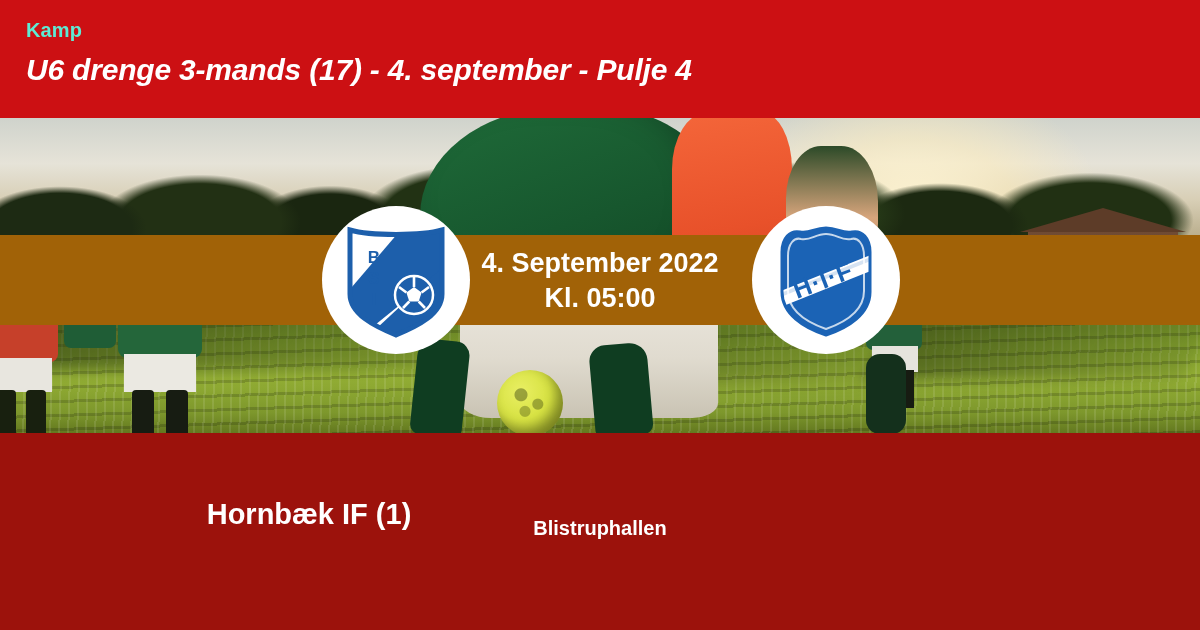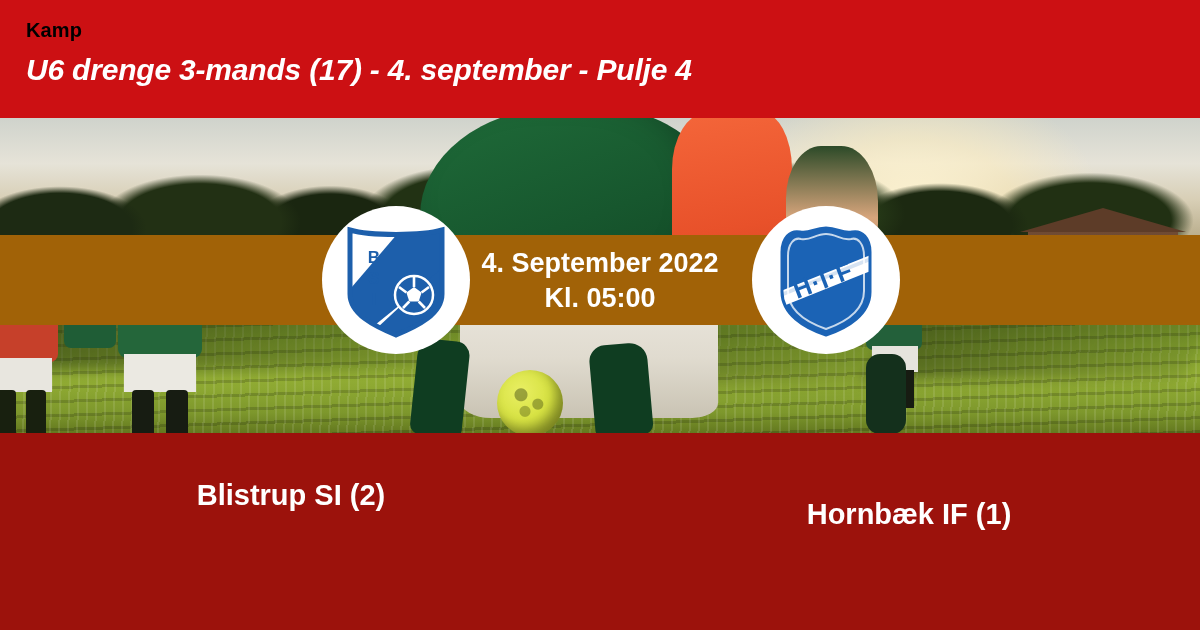--- a/index.html
+++ b/index.html
@@ -20,21 +20,21 @@
 
   
   .header {
     position:absolute;
     left:0; top:0;
     width:1200px; height:118px;
     background:#cc1013;
     padding:18px 0 0 26px;
   }
   .header-kicker {
-    color:#000000;
+    color:#5eead4;
     font-size:20px;
     font-weight:bold;
     letter-spacing:0.1px;
     line-height:24px;
   }
   .header-title {
     color:#ffffff;
     font-size:30px;
     font-weight:bold;
     line-height:38px;
@@ -348,19 +348,19 @@
         <path d="M-6 76 L104 32 L104 36 L-6 80 Z" fill="#1b63b5" opacity=".18"></path>
       </g>
       <path d="M8 30 C8 16 16 8 26 10 C36 12 40 6 52 6 C64 6 68 12 78 10 C88 8 96 16 96 30 L96 70 C96 92 74 106 52 113 C30 106 8 92 8 70 Z" fill="none" stroke="#1b63b5" stroke-width="3"></path>
       <path d="M14 34 C14 22 20 15 27 17 C37 19 41 12 52 12 C63 12 67 19 77 17 C84 15 90 22 90 34 L90 69 C90 88 72 100 52 107 C32 100 14 88 14 69 Z" fill="none" stroke="#ffffff" stroke-width="2" opacity=".75"></path>
       <text x="52" y="66" transform="rotate(-21 52 66)" font-family="'Liberation Sans',sans-serif" font-size="25" font-weight="bold" fill="#1b63b5" text-anchor="middle" letter-spacing="1">H·I·F</text>
     </svg>
   </div>
 
   <div class="result-band">
     <div class="result-teams">
-      <div class="team-name home">Blistrup SI (2)</div>
       <div class="team-name away">Hornbæk IF (1)</div>
     </div>
+    <div class="venue">Blistruphallen</div>
 
   </div>
 
 </div>
 
 </body></html>

